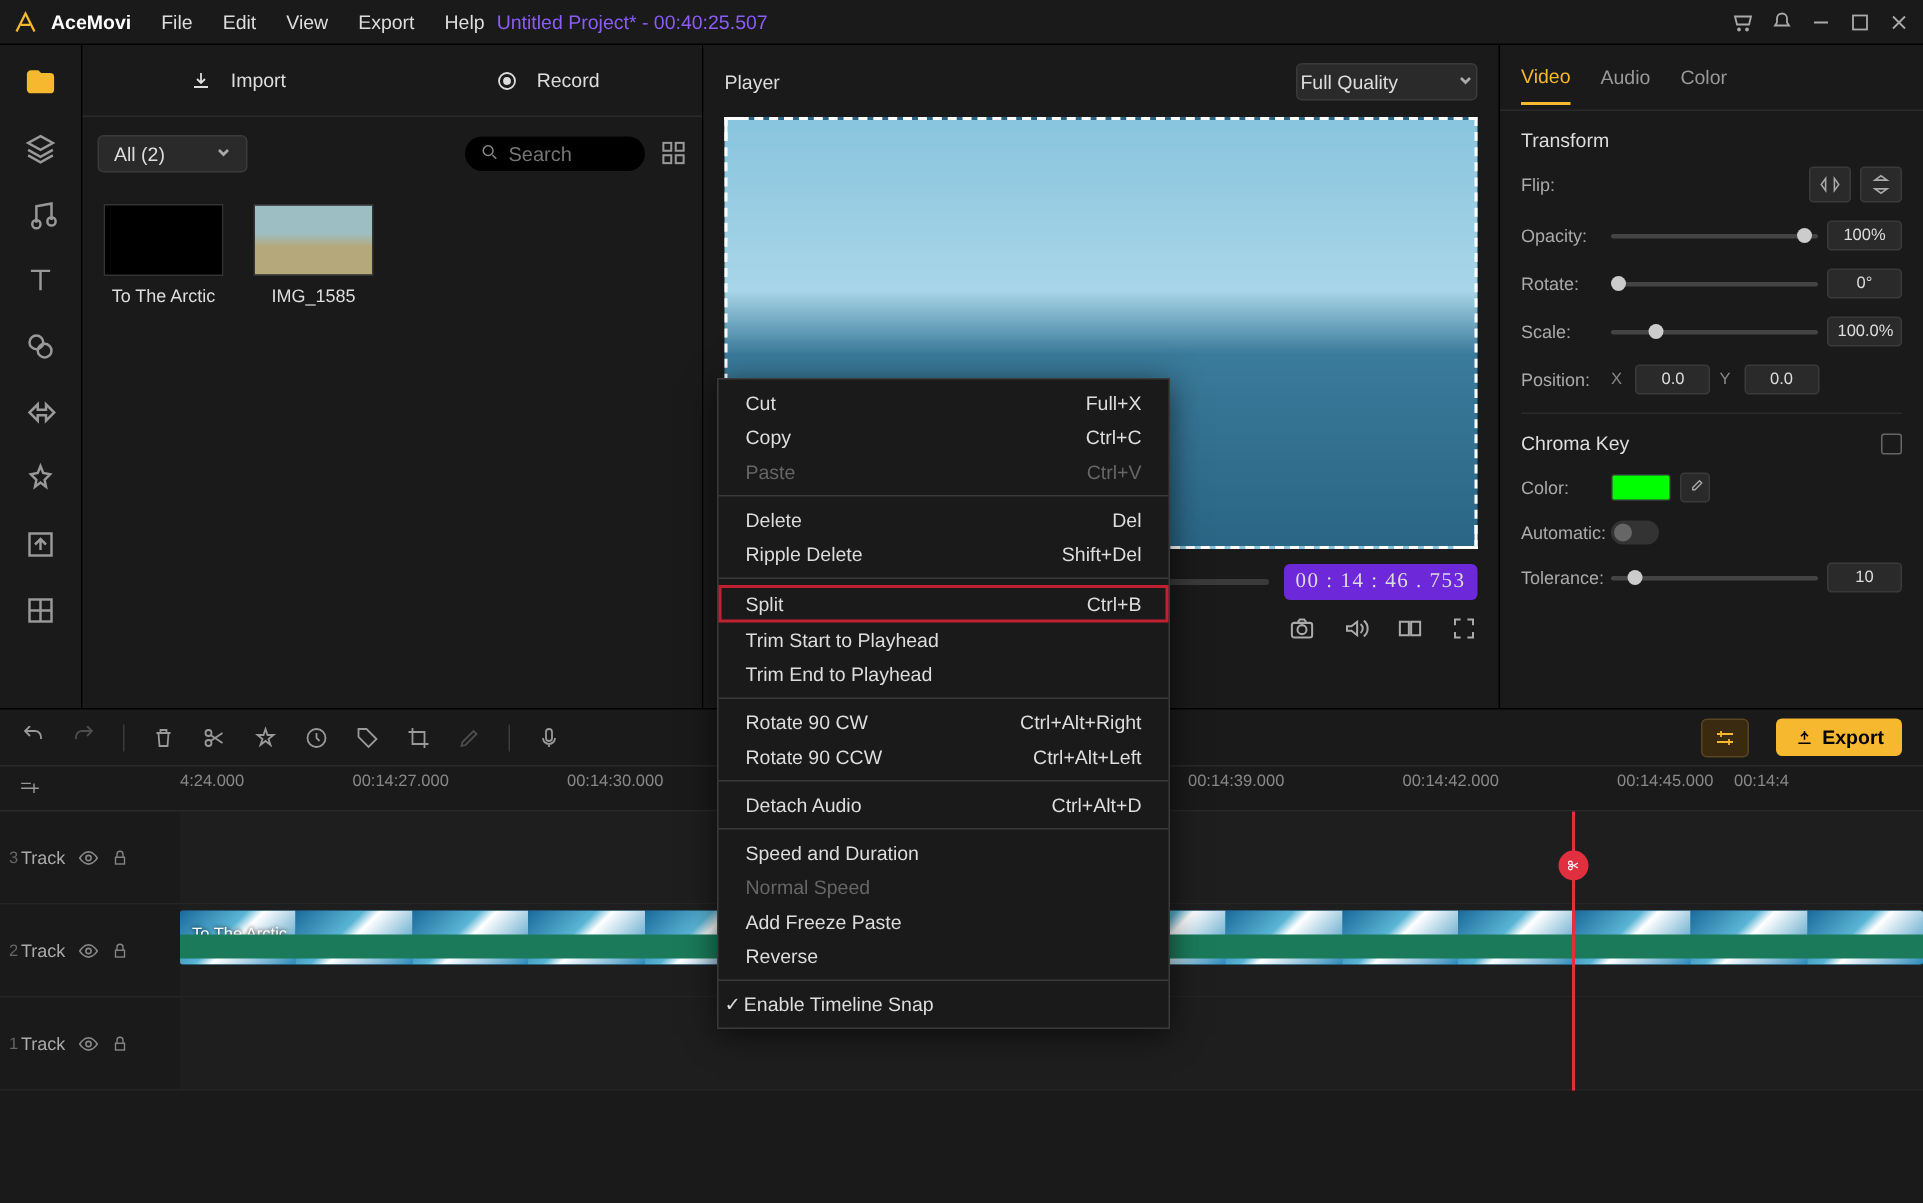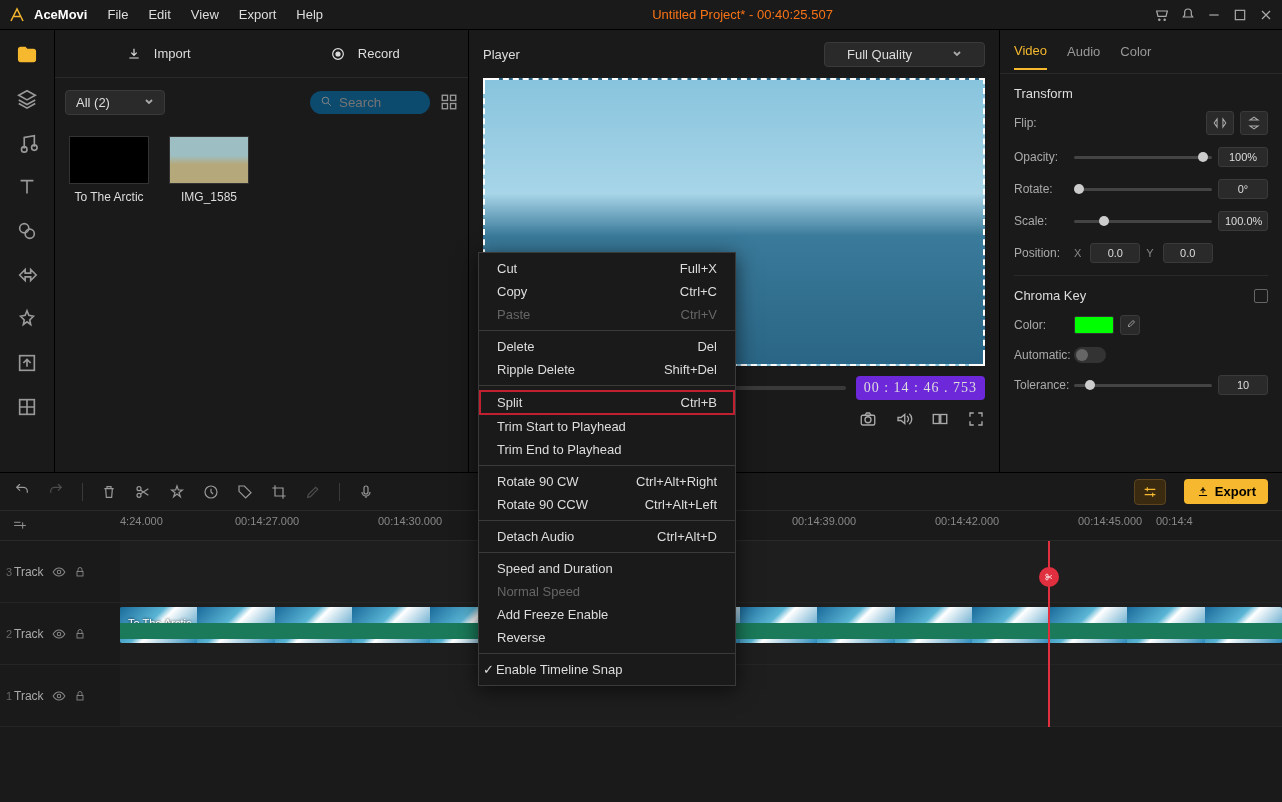--- a/index.html
+++ b/index.html
@@ -4,51 +4,51 @@
 <style>
 * { margin: 0; padding: 0; box-sizing: border-box; font-family: "Segoe UI", Arial, sans-serif; }
 body { background: #0a0a0a; color: #ccc; width: 1282px; height: 802px; overflow: hidden; font-size: 13px; }
 
 
 .titlebar { height: 30px; background: #1a1a1a; display: flex; align-items: center; padding: 0 8px; border-bottom: 1px solid #000; }
 .logo { width: 18px; height: 18px; margin-right: 8px; }
 .app-name { color: #fff; font-weight: 600; margin-right: 12px; }
 .menu { display: flex; gap: 4px; }
 .menu-item { padding: 4px 8px; color: #ddd; cursor: pointer; }
-.title-center { flex: 1; text-align: center; color: #f97316; }
+.title-center { flex: 1; color: #8b5cf6; }
 .title-right { display: flex; gap: 10px; align-items: center; }
 .title-icon { width: 16px; height: 16px; stroke: #aaa; cursor: pointer; }
 
 .main-row { display: flex; height: 442px; }
 
 
 .sidebar { width: 55px; background: #1a1a1a; display: flex; flex-direction: column; align-items: center; padding-top: 14px; gap: 22px; border-right: 1px solid #000; }
 .side-icon { width: 22px; height: 22px; stroke: #999; fill: none; cursor: pointer; }
 .side-icon.active { stroke: #f5b82e; fill: #f5b82e; }
 
 
 .media-panel { width: 414px; background: #1a1a1a; border-right: 1px solid #000; }
 .media-tabs { height: 48px; display: flex; border-bottom: 1px solid #2a2a2a; }
 .media-tab { flex: 1; display: flex; align-items: center; justify-content: center; gap: 12px; color: #ddd; cursor: pointer; }
 .media-tab svg { width: 16px; height: 16px; }
 .media-toolbar { height: 40px; display: flex; align-items: center; padding: 0 10px; gap: 10px; margin-top: 4px; }
 .filter-dd { background: #2a2a2a; border: 1px solid #3a3a3a; border-radius: 4px; padding: 4px 10px; color: #ddd; width: 100px; display: flex; justify-content: space-between; align-items: center; cursor: pointer; }
-.search-box { background: #0c4a6e; border-radius: 12px; padding: 4px 10px; display: flex; gap: 6px; width: 120px; margin-left: auto; }
+.search-box { background: #000000; border-radius: 12px; padding: 4px 10px; display: flex; gap: 6px; width: 120px; margin-left: auto; }
 .search-box input { background: transparent; border: none; color: #ccc; outline: none; width: 80px; }
 .grid-icon { width: 18px; height: 18px; stroke: #999; cursor: pointer; }
 .media-items { display: flex; gap: 20px; padding: 14px; }
 .media-item { width: 80px; }
 .media-thumb { width: 80px; height: 48px; background: #000; border: 1px solid #333; margin-bottom: 6px; position: relative; display:flex; align-items:center; justify-content:center;}
 .media-thumb.img { background: linear-gradient(to bottom, #9dbfc4 40%, #b5a87a 60%); }
 .media-label { color: #ddd; font-size: 12px; text-align: center; }
 
 
 .player-panel { flex: 1; background: #1a1a1a; border-right: 1px solid #000; display:flex; flex-direction:column;}
 .player-header { height: 48px; display: flex; align-items: center; padding: 0 14px; color: #ddd; }
-.quality-dd { margin-left: auto; background: #2a2a2a; border: 1px solid #3a3a3a; border-radius: 4px; padding: 4px 22px; color: #ddd; display: flex; justify-content: space-between; align-items: center; gap: 40px; cursor: pointer; }
+.quality-dd { margin-left: auto; background: #2a2a2a; border: 1px solid #3a3a3a; border-radius: 4px; padding: 4px 2px; color: #ddd; display: flex; justify-content: space-between; align-items: center; gap: 40px; cursor: pointer; }
 .player-viewport { margin: 0 14px; height: 288px; border: 2px dashed #fff; background: linear-gradient(to bottom, #88c4dd 0%, #a8d5e8 40%, #3a7a9a 55%, #2a6585 100%); position: relative; }
 .player-viewport::before, .player-viewport::after { content:''; position:absolute; width:14px; height:14px; border:2px solid #fff; }
 .player-viewport::before { top:-2px; left:-2px; border-right:none; border-bottom:none;}
 .player-viewport::after { bottom:-2px; right:-2px; border-left:none; border-top:none;}
 .player-controls { display: flex; align-items: center; padding: 10px 14px; gap: 10px; }
 .prog-bar { flex:1; height:4px; background:#3a3a3a; border-radius:2px; position:relative;}
 .timecode { background:#6d28d9; padding:4px 8px; border-radius:4px; color:#ddd; font-family:Liberation Serif, serif; font-size:14px; letter-spacing:1px;}
 .player-bottom-icons { display:flex; gap:18px; padding: 0 14px 10px; justify-content:flex-end;}
 .pb-icon { width:18px; height:18px; stroke:#aaa; cursor:pointer;}
 
@@ -92,21 +92,21 @@
 .track-content { flex:1; position:relative; background:#1e1e1e;}
 .clip { position:absolute; top:4px; height:36px; background: linear-gradient(to right, #1a6a9a, #2a8aba); border-radius:2px; overflow:hidden;}
 .clip-thumbs { display:flex; height:100%;}
 .clip-thumb { width:80px; height:100%; background: linear-gradient(135deg, #1a6a9a 0%, #5ab5d5 40%, #fff 50%, #2a8aba 100%);}
 .clip-label { position:absolute; top:10px; left:8px; color:#fff; font-size:11px; text-shadow:0 0 3px #000;}
 .audio-strip { position:absolute; bottom:4px; height:16px; left:0; right:0; background:#1a7a5a;}
 .playhead { position:absolute; top:0; bottom:0; width:2px; background:#e03040; left:1048px; z-index:10;}
 .playhead-head { position:absolute; top:26px; left:-9px; width:20px; height:20px; background:#e03040; border-radius:50%; display:flex; align-items:center; justify-content:center;}
 
 
-.context-menu { position:absolute; top:252px; left:478px; width:258px; background:#1a1a1a; border:1px solid #3a3a3a; box-shadow:0 4px 20px rgba(0,0,0,0.6); z-index:100; padding:4px 0;}
+.context-menu { position:absolute; top:252px; left:478px; width:302px; background:#1a1a1a; border:1px solid #3a3a3a; box-shadow:0 4px 20px rgba(0,0,0,0.6); z-index:100; padding:4px 0;}
 .ctx-item { display:flex; padding:4px 18px; color:#ddd; cursor:pointer; font-size:13px;}
 .ctx-item.disabled { color:#666;}
 .ctx-item.highlight { border:2px solid #c02030; padding:3px 16px;}
 .ctx-shortcut { margin-left:auto;}
 .ctx-sep { height:1px; background:#3a3a3a; margin:4px 0;}
 .ctx-check { margin-left:-14px; margin-right:2px;}
 
 svg { fill: none; stroke-width: 1.8; }
 </style>
 </head>
@@ -559,21 +559,21 @@
       <span class="ctx-shortcut">Ctrl+Alt+D</span>
     </div>
     <div class="ctx-sep"></div>
     <div class="ctx-item">
       <span>Speed and Duration</span>
     </div>
     <div class="ctx-item disabled">
       <span>Normal Speed</span>
     </div>
     <div class="ctx-item">
-      <span>Add Freeze Enable</span>
+      <span>Add Freeze Paste</span>
     </div>
     <div class="ctx-item">
       <span>Reverse</span>
     </div>
     <div class="ctx-sep"></div>
     <div class="ctx-item">
       <span class="ctx-check">✓</span>
       <span>Enable Timeline Snap</span>
     </div>
   </div>

